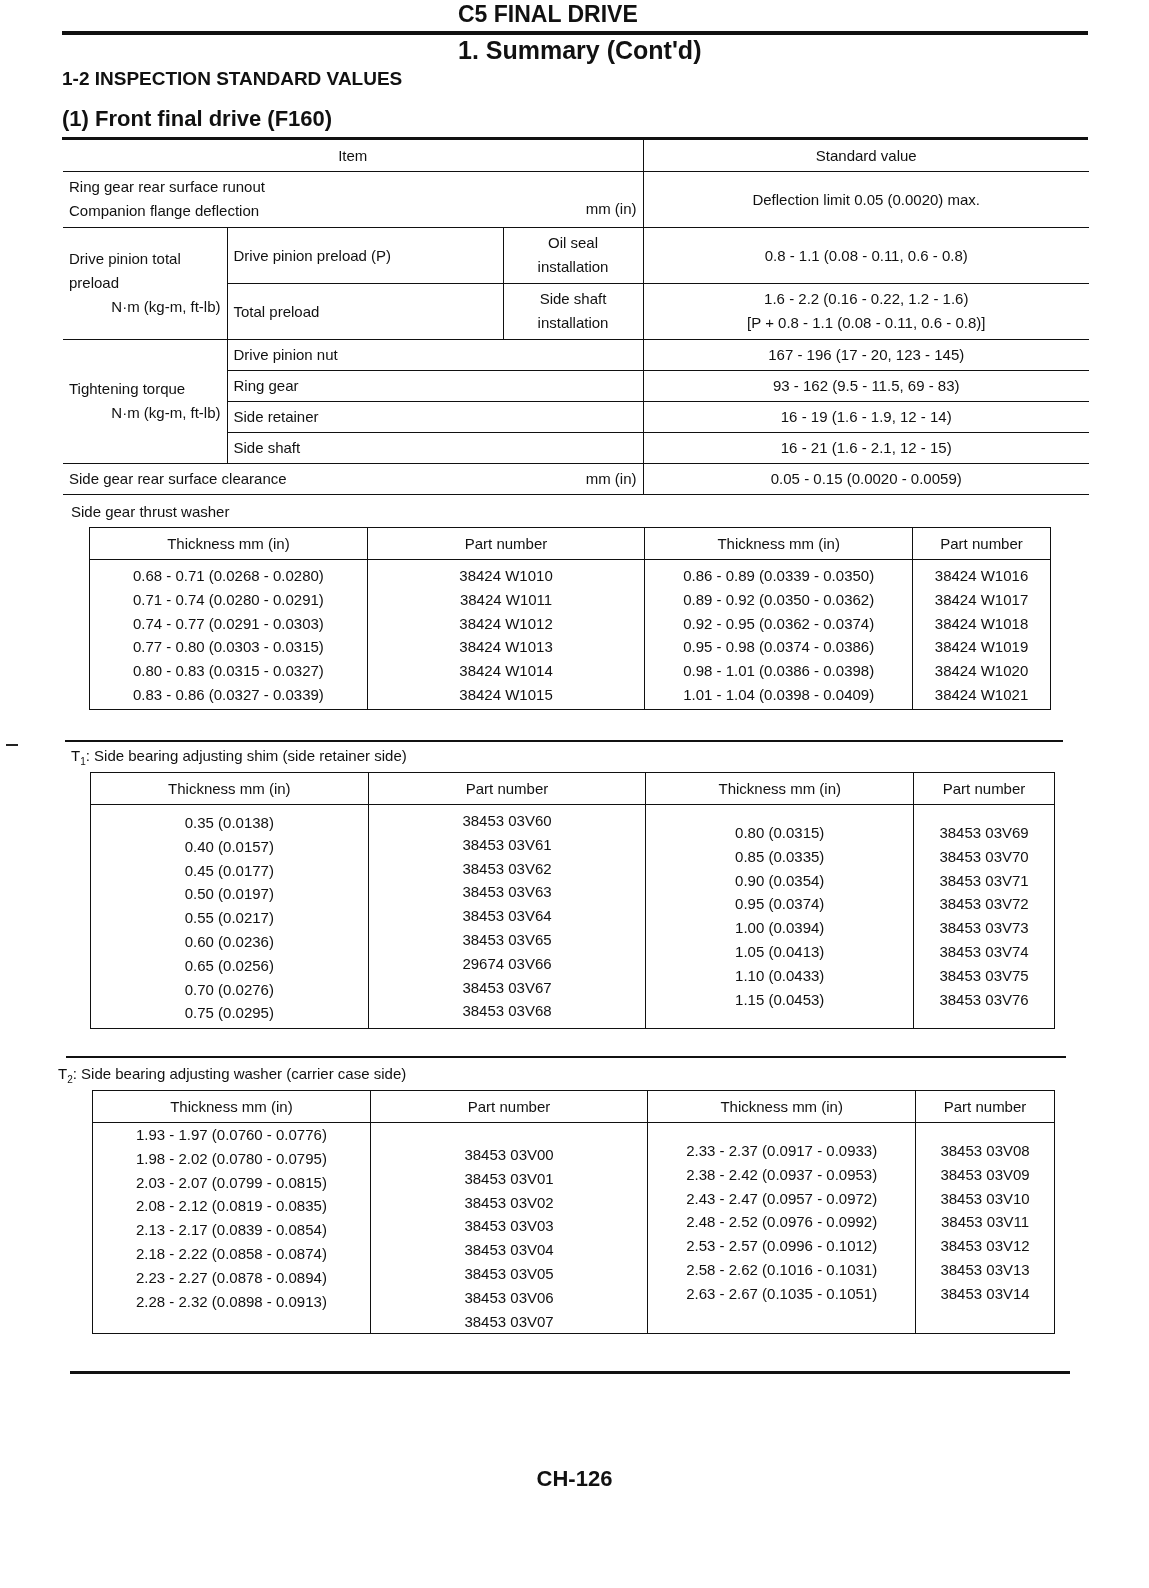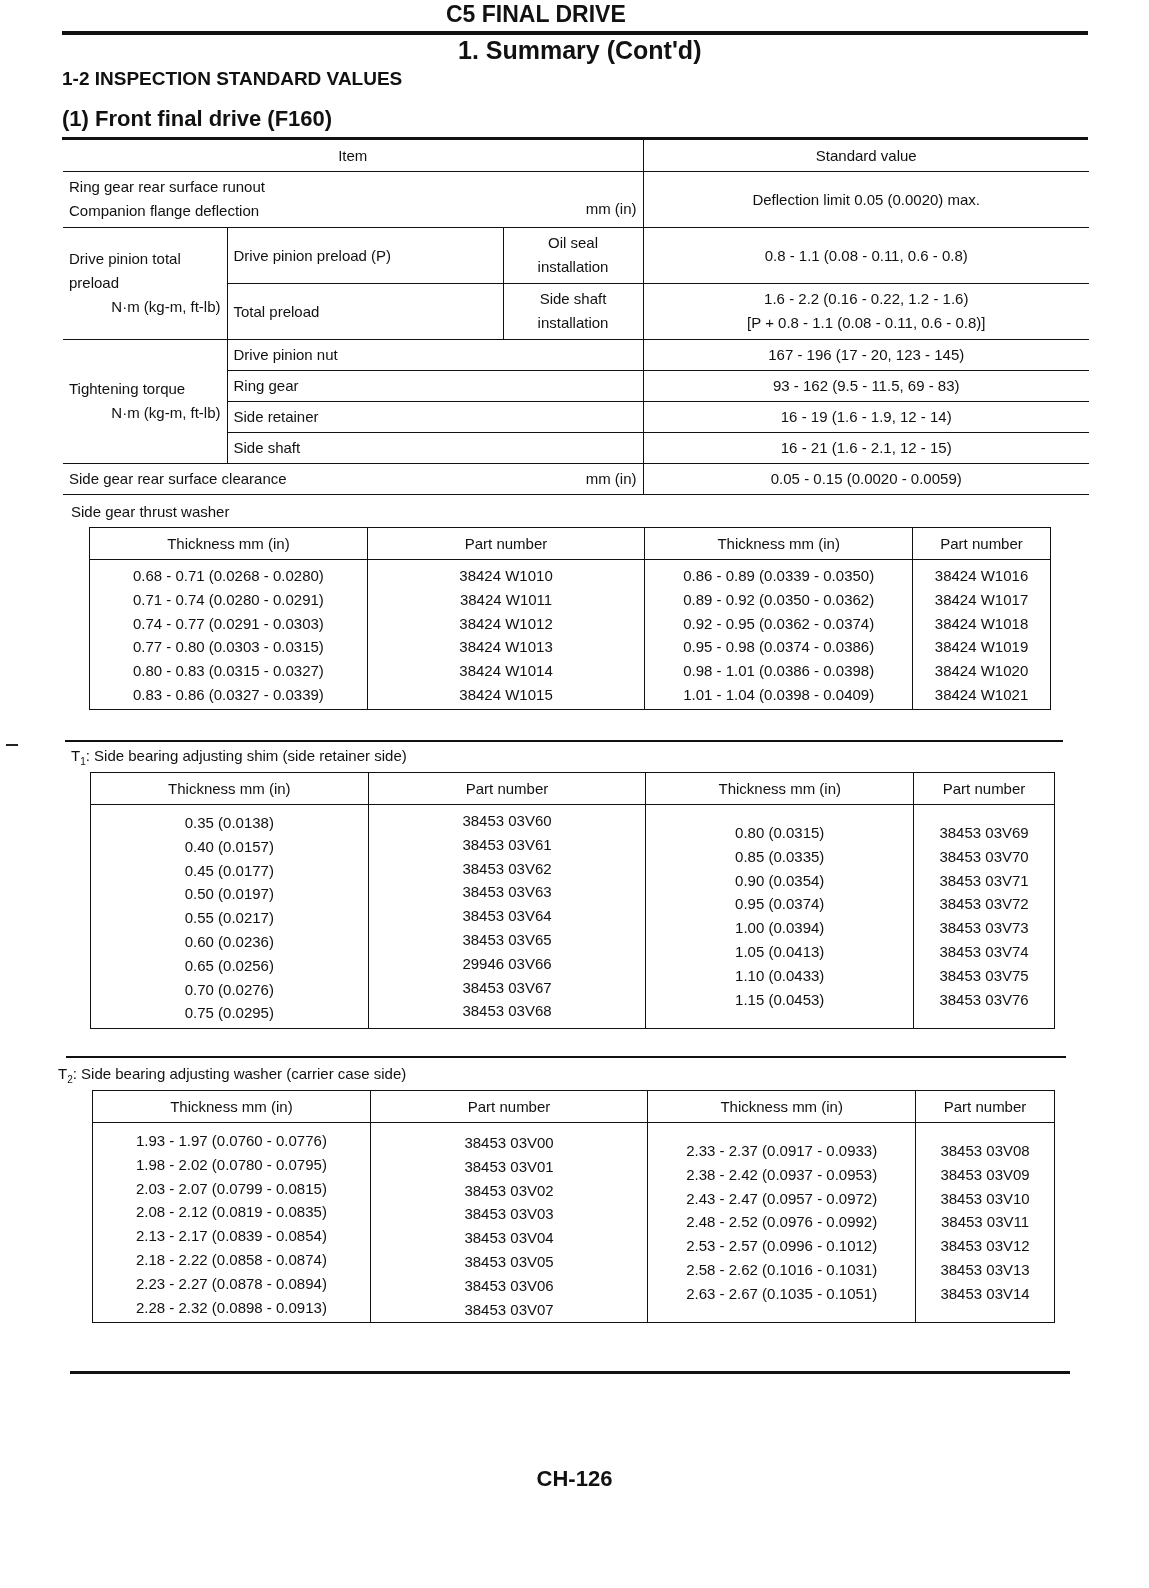--- a/index.html
+++ b/index.html
@@ -25,21 +25,21 @@
   .sub-table th { font-weight: normal; border: 1.5px solid #111; height: 32px; padding: 0 4px; }
   .sub-table td { border-left: 1.5px solid #111; border-right: 1.5px solid #111; text-align: center; vertical-align: top; padding: 0; }
   .sub-table tbody tr:last-child td { border-bottom: 1.5px solid #111; }
   .stack div { height: 23.8px; line-height: 23.8px; white-space: nowrap; }
   .dash { position: absolute; left: 6px; top: 744px; width: 12px; height: 2px; background: #222; }
   .page-num { position: absolute; top: 1466px; left: 0; width: 1149px; text-align: center; font-weight: bold; font-size: 22px; }
 </style>
 </head>
 <body>
 
-<div class="abs" style="left:446px; top:1px; font-weight:bold; font-size:23px;">C5 FINAL DRIVE</div>
+<div class="abs" style="left:458px; top:1px; font-weight:bold; font-size:23px;">C5 FINAL DRIVE</div>
 <div class="hrule" style="left:62px; top:31px; width:1026px; height:4px;"></div>
 <div class="title-sub">1. Summary (Cont'd)</div>
 <div class="h-sec">1-2 INSPECTION STANDARD VALUES</div>
 <div class="h-subsec">(1) Front final drive (F160)</div>
 
 <div class="hrule" style="left:62px; top:137px; width:1026px; height:3px;"></div>
 <table class="main-table" style="top:140px;">
   <colgroup>
     <col style="width:164px">
       <col style="width:276px">
@@ -200,21 +200,21 @@
         <div>0.70 (0.0276)</div>
         <div>0.75 (0.0295)</div>
       </td>
       <td class="stack" style="padding-top:4px;">
         <div>38453 03V60</div>
         <div>38453 03V61</div>
         <div>38453 03V62</div>
         <div>38453 03V63</div>
         <div>38453 03V64</div>
         <div>38453 03V65</div>
-        <div>29946 03V66</div>
+        <div>29674 03V66</div>
         <div>38453 03V67</div>
         <div>38453 03V68</div>
       </td>
       <td class="stack" style="padding-top:16px;">
         <div>0.80 (0.0315)</div>
         <div>0.85 (0.0335)</div>
         <div>0.90 (0.0354)</div>
         <div>0.95 (0.0374)</div>
         <div>1.00 (0.0394)</div>
         <div>1.05 (0.0413)</div>
@@ -249,31 +249,31 @@
   <thead>
     <tr>
       <th>Thickness mm (in)</th>
       <th>Part number</th>
       <th>Thickness mm (in)</th>
       <th>Part number</th>
     </tr>
   </thead>
   <tbody>
     <tr style="height:200px;">
-      <td class="stack" style="padding-top:6px;">
+      <td class="stack" style="padding-top:0;">
         <div>1.93 - 1.97 (0.0760 - 0.0776)</div>
         <div>1.98 - 2.02 (0.0780 - 0.0795)</div>
         <div>2.03 - 2.07 (0.0799 - 0.0815)</div>
         <div>2.08 - 2.12 (0.0819 - 0.0835)</div>
         <div>2.13 - 2.17 (0.0839 - 0.0854)</div>
         <div>2.18 - 2.22 (0.0858 - 0.0874)</div>
         <div>2.23 - 2.27 (0.0878 - 0.0894)</div>
         <div>2.28 - 2.32 (0.0898 - 0.0913)</div>
       </td>
-      <td class="stack" style="padding-top:8px;">
+      <td class="stack" style="padding-top:20px;">
         <div>38453 03V00</div>
         <div>38453 03V01</div>
         <div>38453 03V02</div>
         <div>38453 03V03</div>
         <div>38453 03V04</div>
         <div>38453 03V05</div>
         <div>38453 03V06</div>
         <div>38453 03V07</div>
       </td>
       <td class="stack" style="padding-top:16px;">

